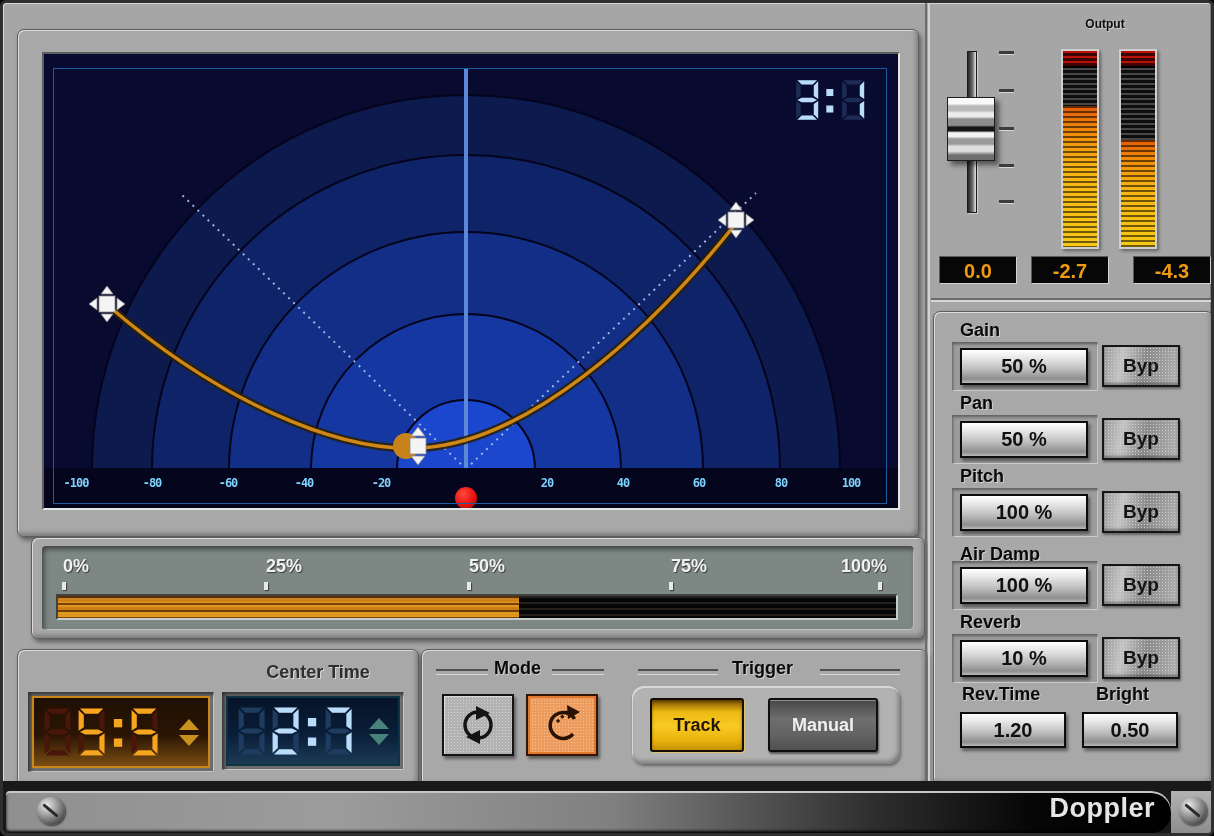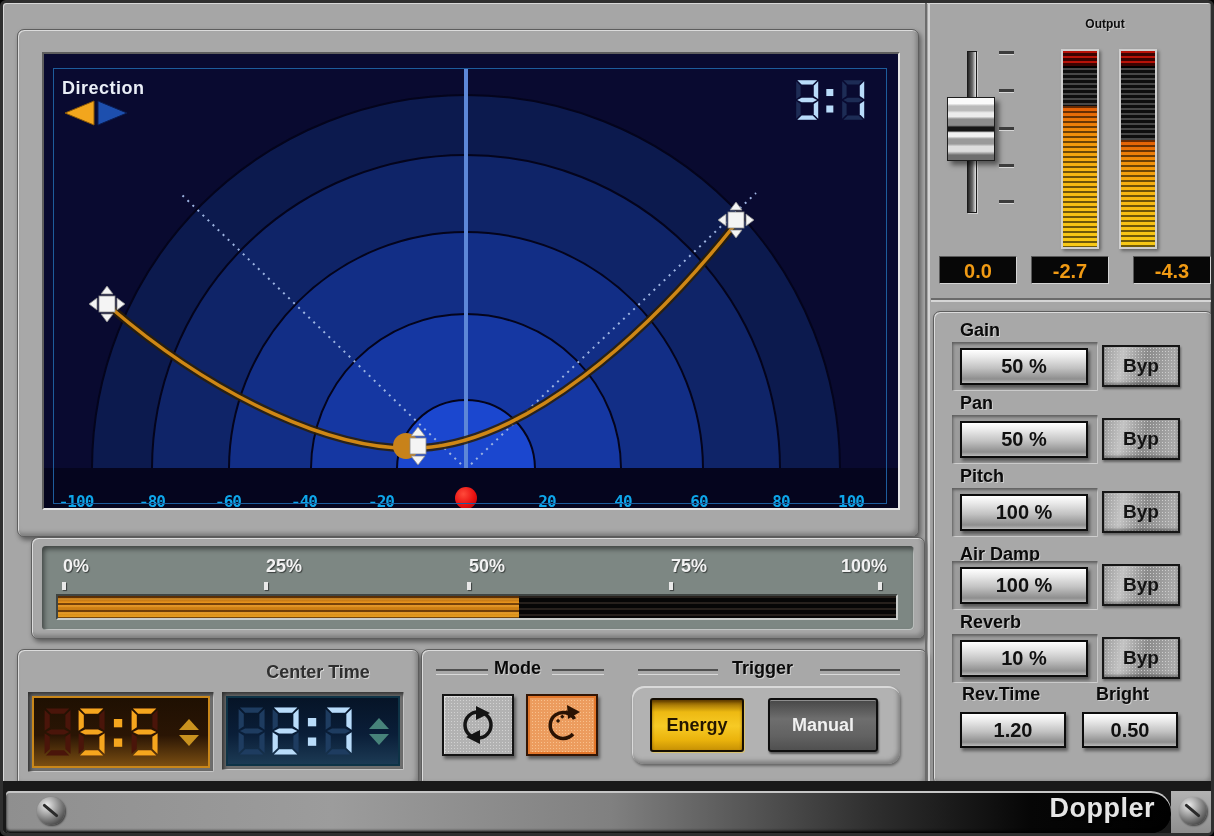--- a/index.html
+++ b/index.html
@@ -12,22 +12,22 @@
          box-shadow:inset 1px 1px 0 #dcdcdc, inset -2px -3px 4px #7e7e7e, 2px 3px 5px rgba(0,0,0,.45);}
 
   
   #radar-panel{left:14px;top:26px;width:900px;height:506px;}
   #screen{position:absolute;left:24px;top:22px;width:858px;height:458px;background:#090a30;overflow:hidden;
           border:2px solid;border-color:#5e5e5e #e6e6e6 #e6e6e6 #5e5e5e;box-sizing:border-box;
           box-shadow:inset 3px 4px 8px rgba(0,0,0,.7);}
   #radar-svg{position:absolute;left:0;top:0;}
   #blue-outline{position:absolute;left:9px;top:14px;width:832px;height:434px;border:1px solid #1d5c9c;pointer-events:none;}
   #axis-strip{position:absolute;left:0;top:414px;width:100%;height:40px;background:#05051e;}
-  .axis-num{position:absolute;top:24px;transform:translateX(-50%);color:#0ea5e9;font-family:"DejaVu Sans Mono",monospace;
-            font-weight:bold;font-size:16px;letter-spacing:-1px;white-space:nowrap;}
+  .axis-num{position:absolute;top:8px;transform:translateX(-50%);color:#7dd3fc;font-family:"DejaVu Sans Mono",monospace;
+            font-weight:bold;font-size:12px;letter-spacing:-1px;white-space:nowrap;}
   #red-dot{position:absolute;left:422px;top:19px;width:22px;height:22px;margin-left:-11px;border-radius:50%;
            background:radial-gradient(circle at 38% 32%,#ff4a3a,#e81010 55%,#990404);}
   #direction{position:absolute;left:18px;top:24px;}
   #direction-label{color:#e9eef6;font-weight:bold;font-size:18px;letter-spacing:.5px;}
   #ratio-display{position:absolute;left:750px;top:24px;height:44px;}
 
   
   .sevenseg{display:flex;align-items:center;gap:3px;height:100%;}
   .sevenseg svg{height:100%;}
 
@@ -188,27 +188,20 @@
             <span class="axis-num" style="left: 579px;">40</span>
             <span class="axis-num" style="left: 655px;">60</span>
             <span class="axis-num" style="left: 737px;">80</span>
             <span class="axis-num" style="left: 807px; text-align: right;">100</span>
           </div>
         <div id="red-dot"></div>
       </div>
 
       <div id="blue-outline"></div>
 
-      <div id="direction">
-        <div id="direction-label">Direction</div>
-        <svg width="76" height="28" viewBox="0 0 76 28">
-          <polygon points="32,2 32,26 3,14" fill="#f2a61d" stroke="#8a5808" stroke-width="1"></polygon>
-          <polygon points="36,2 65,14 36,26" fill="#1d4fae" stroke="#0a1c50" stroke-width="1"></polygon>
-        </svg>
-      </div>
 
       <div id="ratio-display" class="sevenseg">
           <svg viewBox="0 0 12 20" preserveAspectRatio="xMidYMid meet">
             <polygon points="1.5,1 10.5,1 8.5,3 3.5,3" fill="#1d2c55"></polygon>
             <polygon points="11,1.5 11,9.5 9,8.2 9,3.5" fill="#1d2c55"></polygon>
             <polygon points="11,10.5 11,18.5 9,16.5 9,11.8" fill="#1d2c55"></polygon>
             <polygon points="1.5,19 10.5,19 8.5,17 3.5,17" fill="#1d2c55"></polygon>
             <polygon points="1,10.5 3,11.8 3,16.5 1,18.5" fill="#1d2c55"></polygon>
             <polygon points="1,1.5 3,3.5 3,8.2 1,9.5" fill="#1d2c55"></polygon>
             <polygon points="1.5,10 3.5,9 8.5,9 10.5,10 8.5,11 3.5,11" fill="#1d2c55"></polygon>
@@ -379,21 +372,21 @@
         <line x1="17" y1="19" x2="29" y2="7" stroke="#2a1203" stroke-width="3" stroke-dasharray="3 3"></line>
         <polygon points="27,2 40,9 28,16" fill="#2a1203"></polygon>
       </svg>
     </div>
 
     <div class="section-title" style="left:310px;">Trigger</div>
     <div class="hline" style="left:216px;width:80px;"></div>
     <div class="hline" style="left:398px;width:80px;"></div>
 
     <div id="trigger-well">
-      <div id="energy-btn">Energy</div>
+      <div id="energy-btn">Track</div>
       <div id="manual-btn">Manual</div>
     </div>
   </div>
 
   <div id="right-col">
     <div id="col-divider"></div>
     <div id="output-label">Output</div>
 
     <div id="fader-track"></div>
     <div id="fader-knob"></div>

